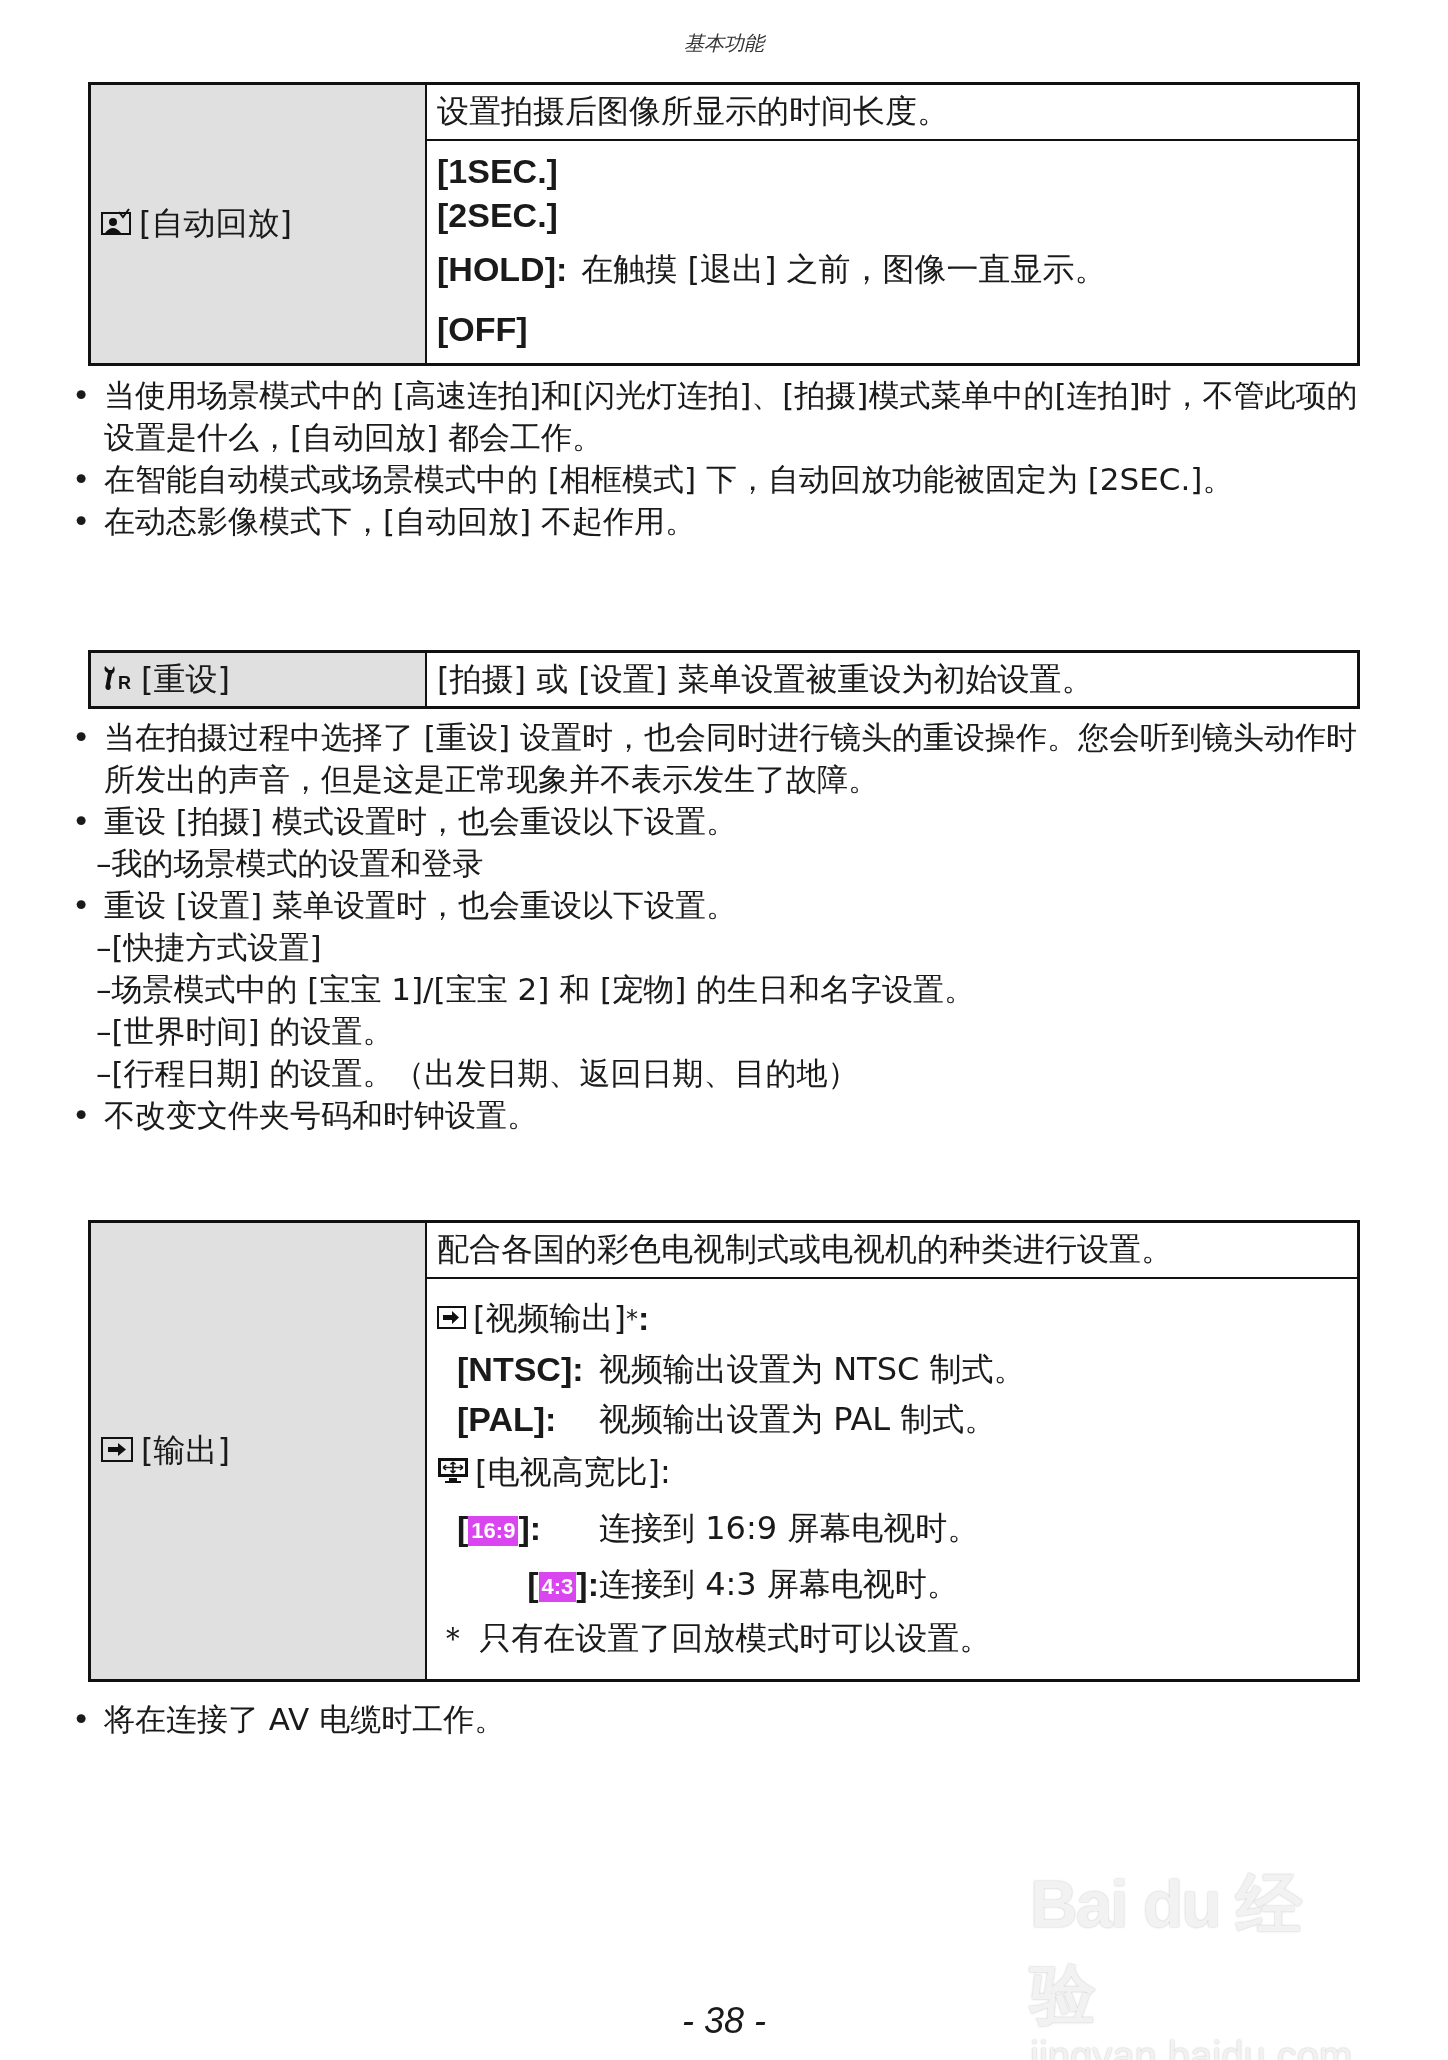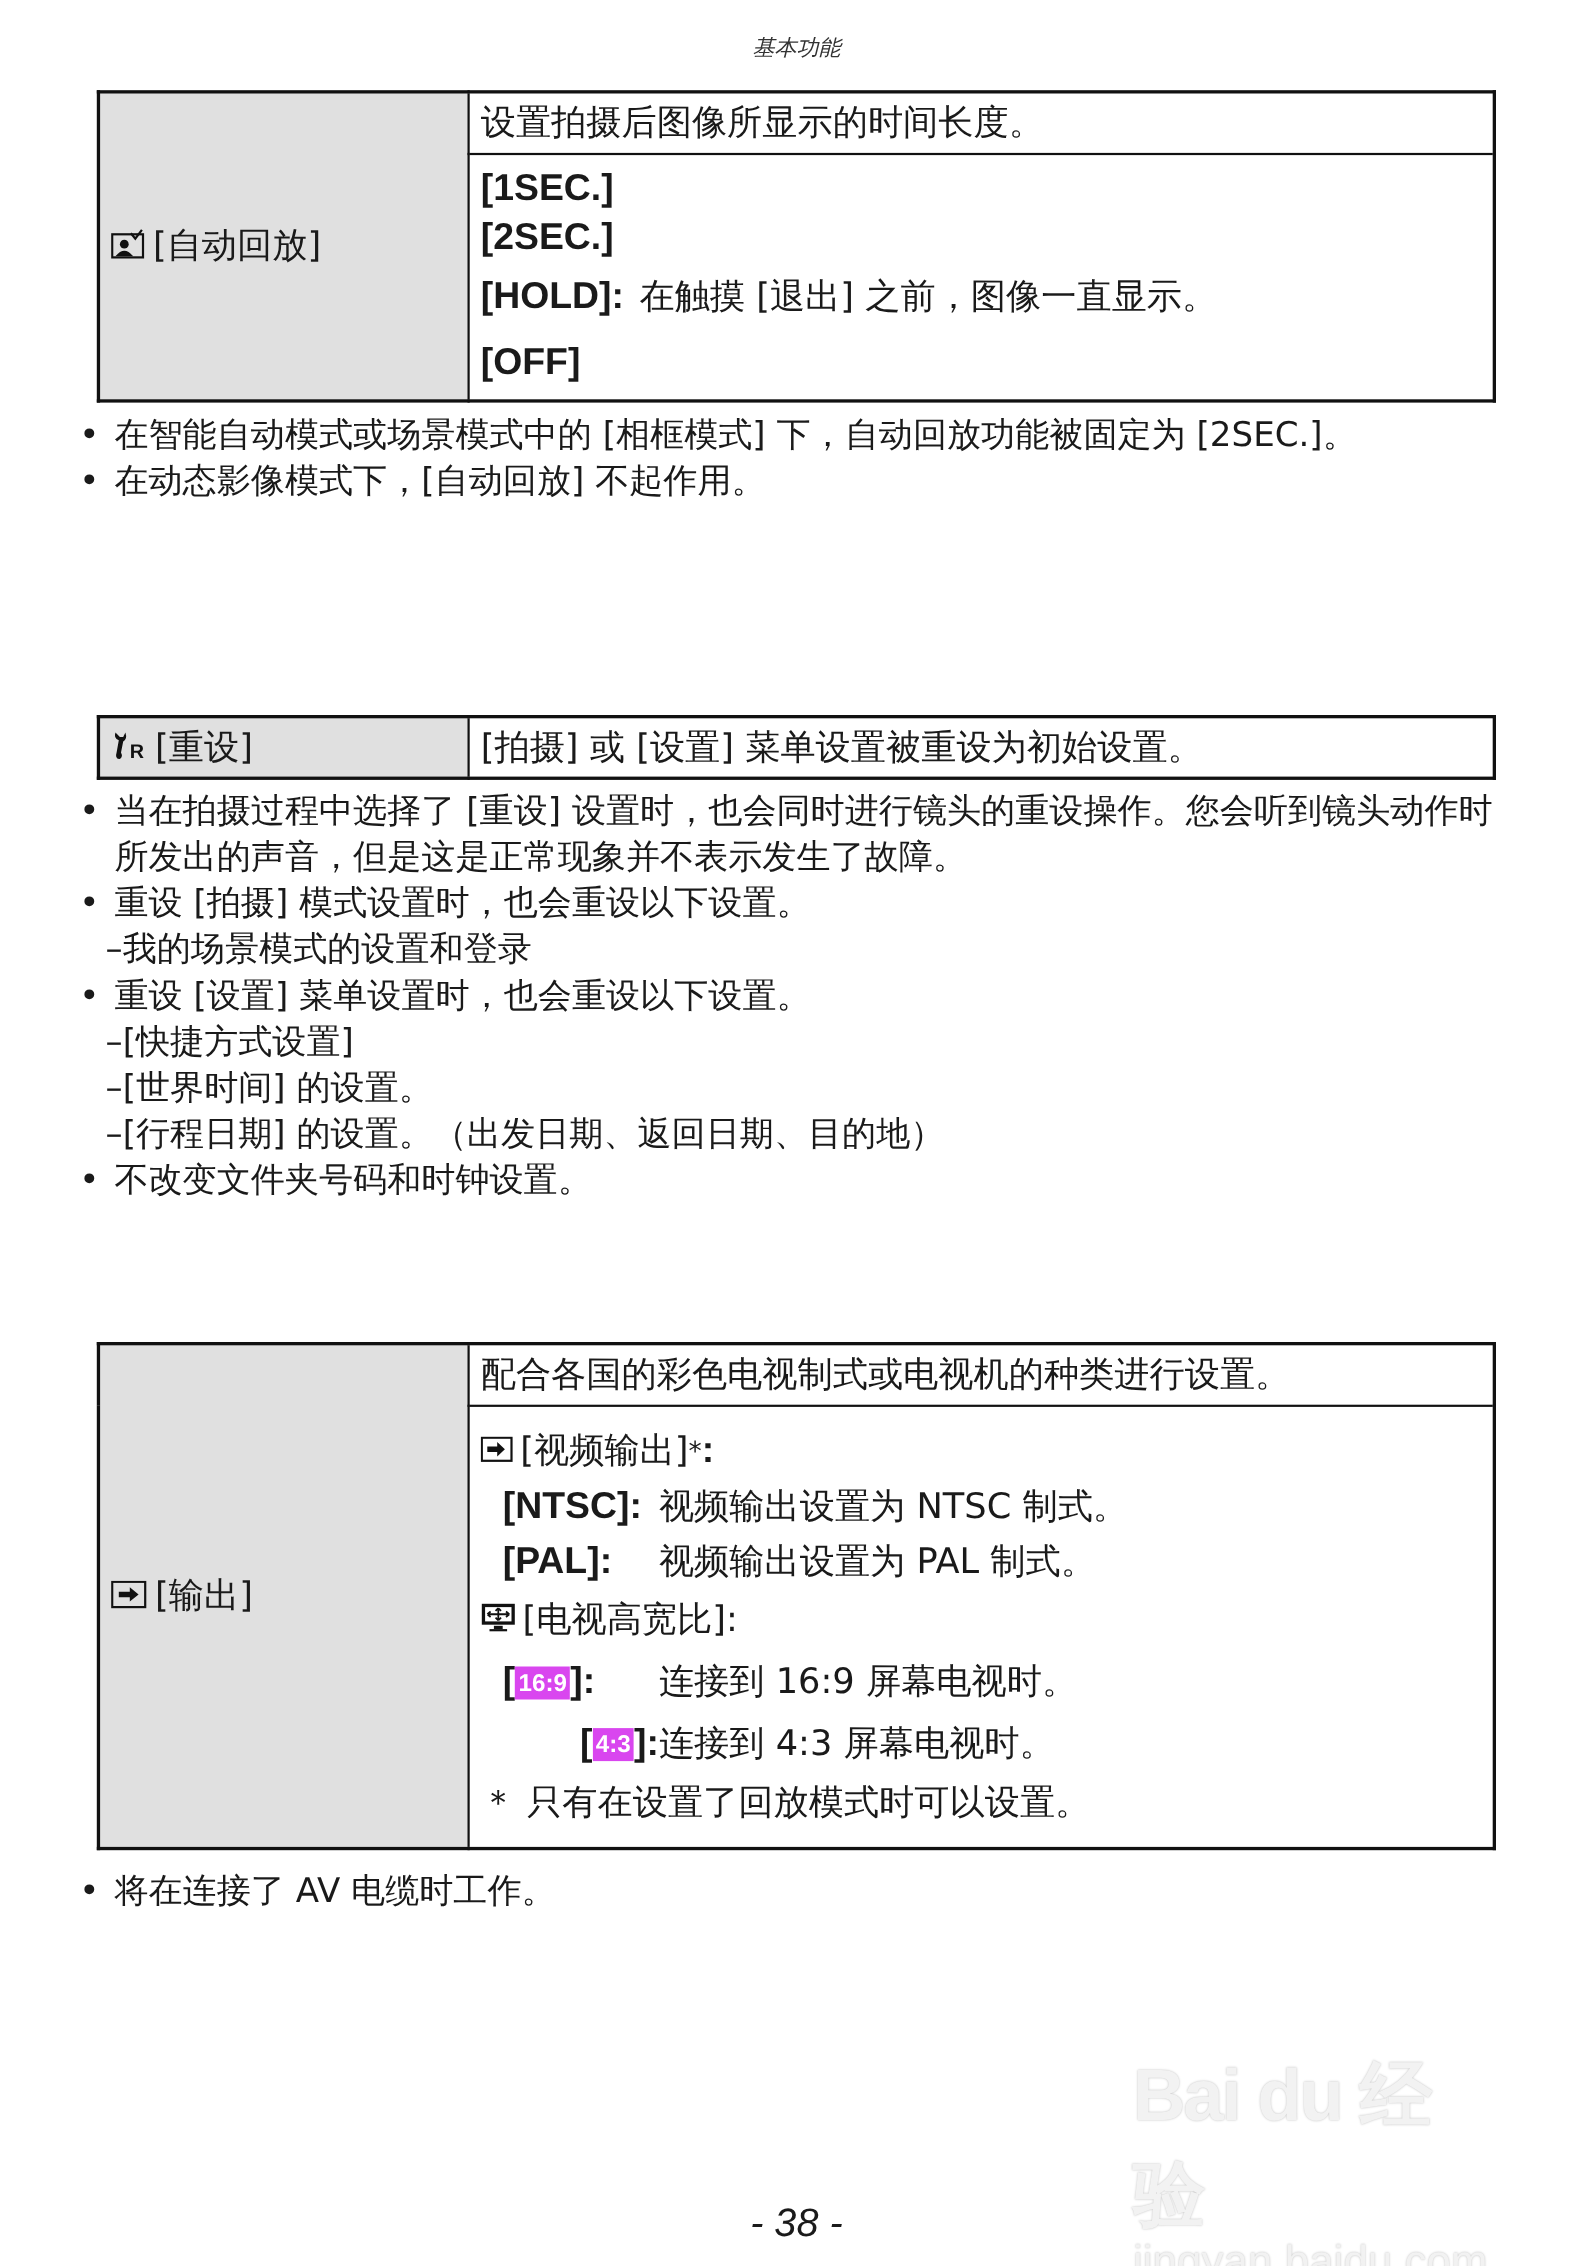--- a/index.html
+++ b/index.html
@@ -80,20 +80,21 @@
           </div>
       <div class="opt-line" style="height:56px;">
             <span class="b">[OFF]</span>
           </div>
     </td>
   </tr>
 </tbody>
   </table>
 
 <div class="notes" style="top:374px;">
+  <div class="bul"><span class="dot">•</span><span>当使用场景模式中的 [高速连拍]和[闪光灯连拍]、[拍摄]模式菜单中的[连拍]时，不管此项的设置是什么，[自动回放] 都会工作。</span></div>
   <div class="bul"><span class="dot">•</span><span>在智能自动模式或场景模式中的 [相框模式] 下，自动回放功能被固定为 [2SEC.]。</span></div>
   <div class="bul"><span class="dot">•</span><span>在动态影像模式下，[自动回放] 不起作用。</span></div>
 </div>
 
 <table class="spec" style="top:650px;">
   <tbody>
       <tr style="height:56px;">
     <td class="key">
       <span class="icon">
         <svg width="34" height="28" viewBox="0 0 34 28">
@@ -106,20 +107,21 @@
   </tr>
 </tbody>
   </table>
 
 <div class="notes" style="top:716px;">
   <div class="bul"><span class="dot">•</span><span>当在拍摄过程中选择了 [重设] 设置时，也会同时进行镜头的重设操作。您会听到镜头动作时所发出的声音，但是这是正常现象并不表示发生了故障。</span></div>
   <div class="bul"><span class="dot">•</span><span>重设 [拍摄] 模式设置时，也会重设以下设置。</span></div>
   <div class="sub">–我的场景模式的设置和登录</div>
   <div class="bul"><span class="dot">•</span><span>重设 [设置] 菜单设置时，也会重设以下设置。</span></div>
   <div class="sub">–[快捷方式设置]</div>
+  <div class="sub">–场景模式中的 [宝宝 1]/[宝宝 2] 和 [宠物] 的生日和名字设置。</div>
   <div class="sub">–[世界时间] 的设置。</div>
   <div class="sub">–[行程日期] 的设置。（出发日期、返回日期、目的地）</div>
   <div class="bul"><span class="dot">•</span><span>不改变文件夹号码和时钟设置。</span></div>
 </div>
 
 <table class="spec" style="top:1220px;">
   <tbody>
       <tr class="row-desc">
     <td class="key" rowspan="2">
       <span class="icon">

